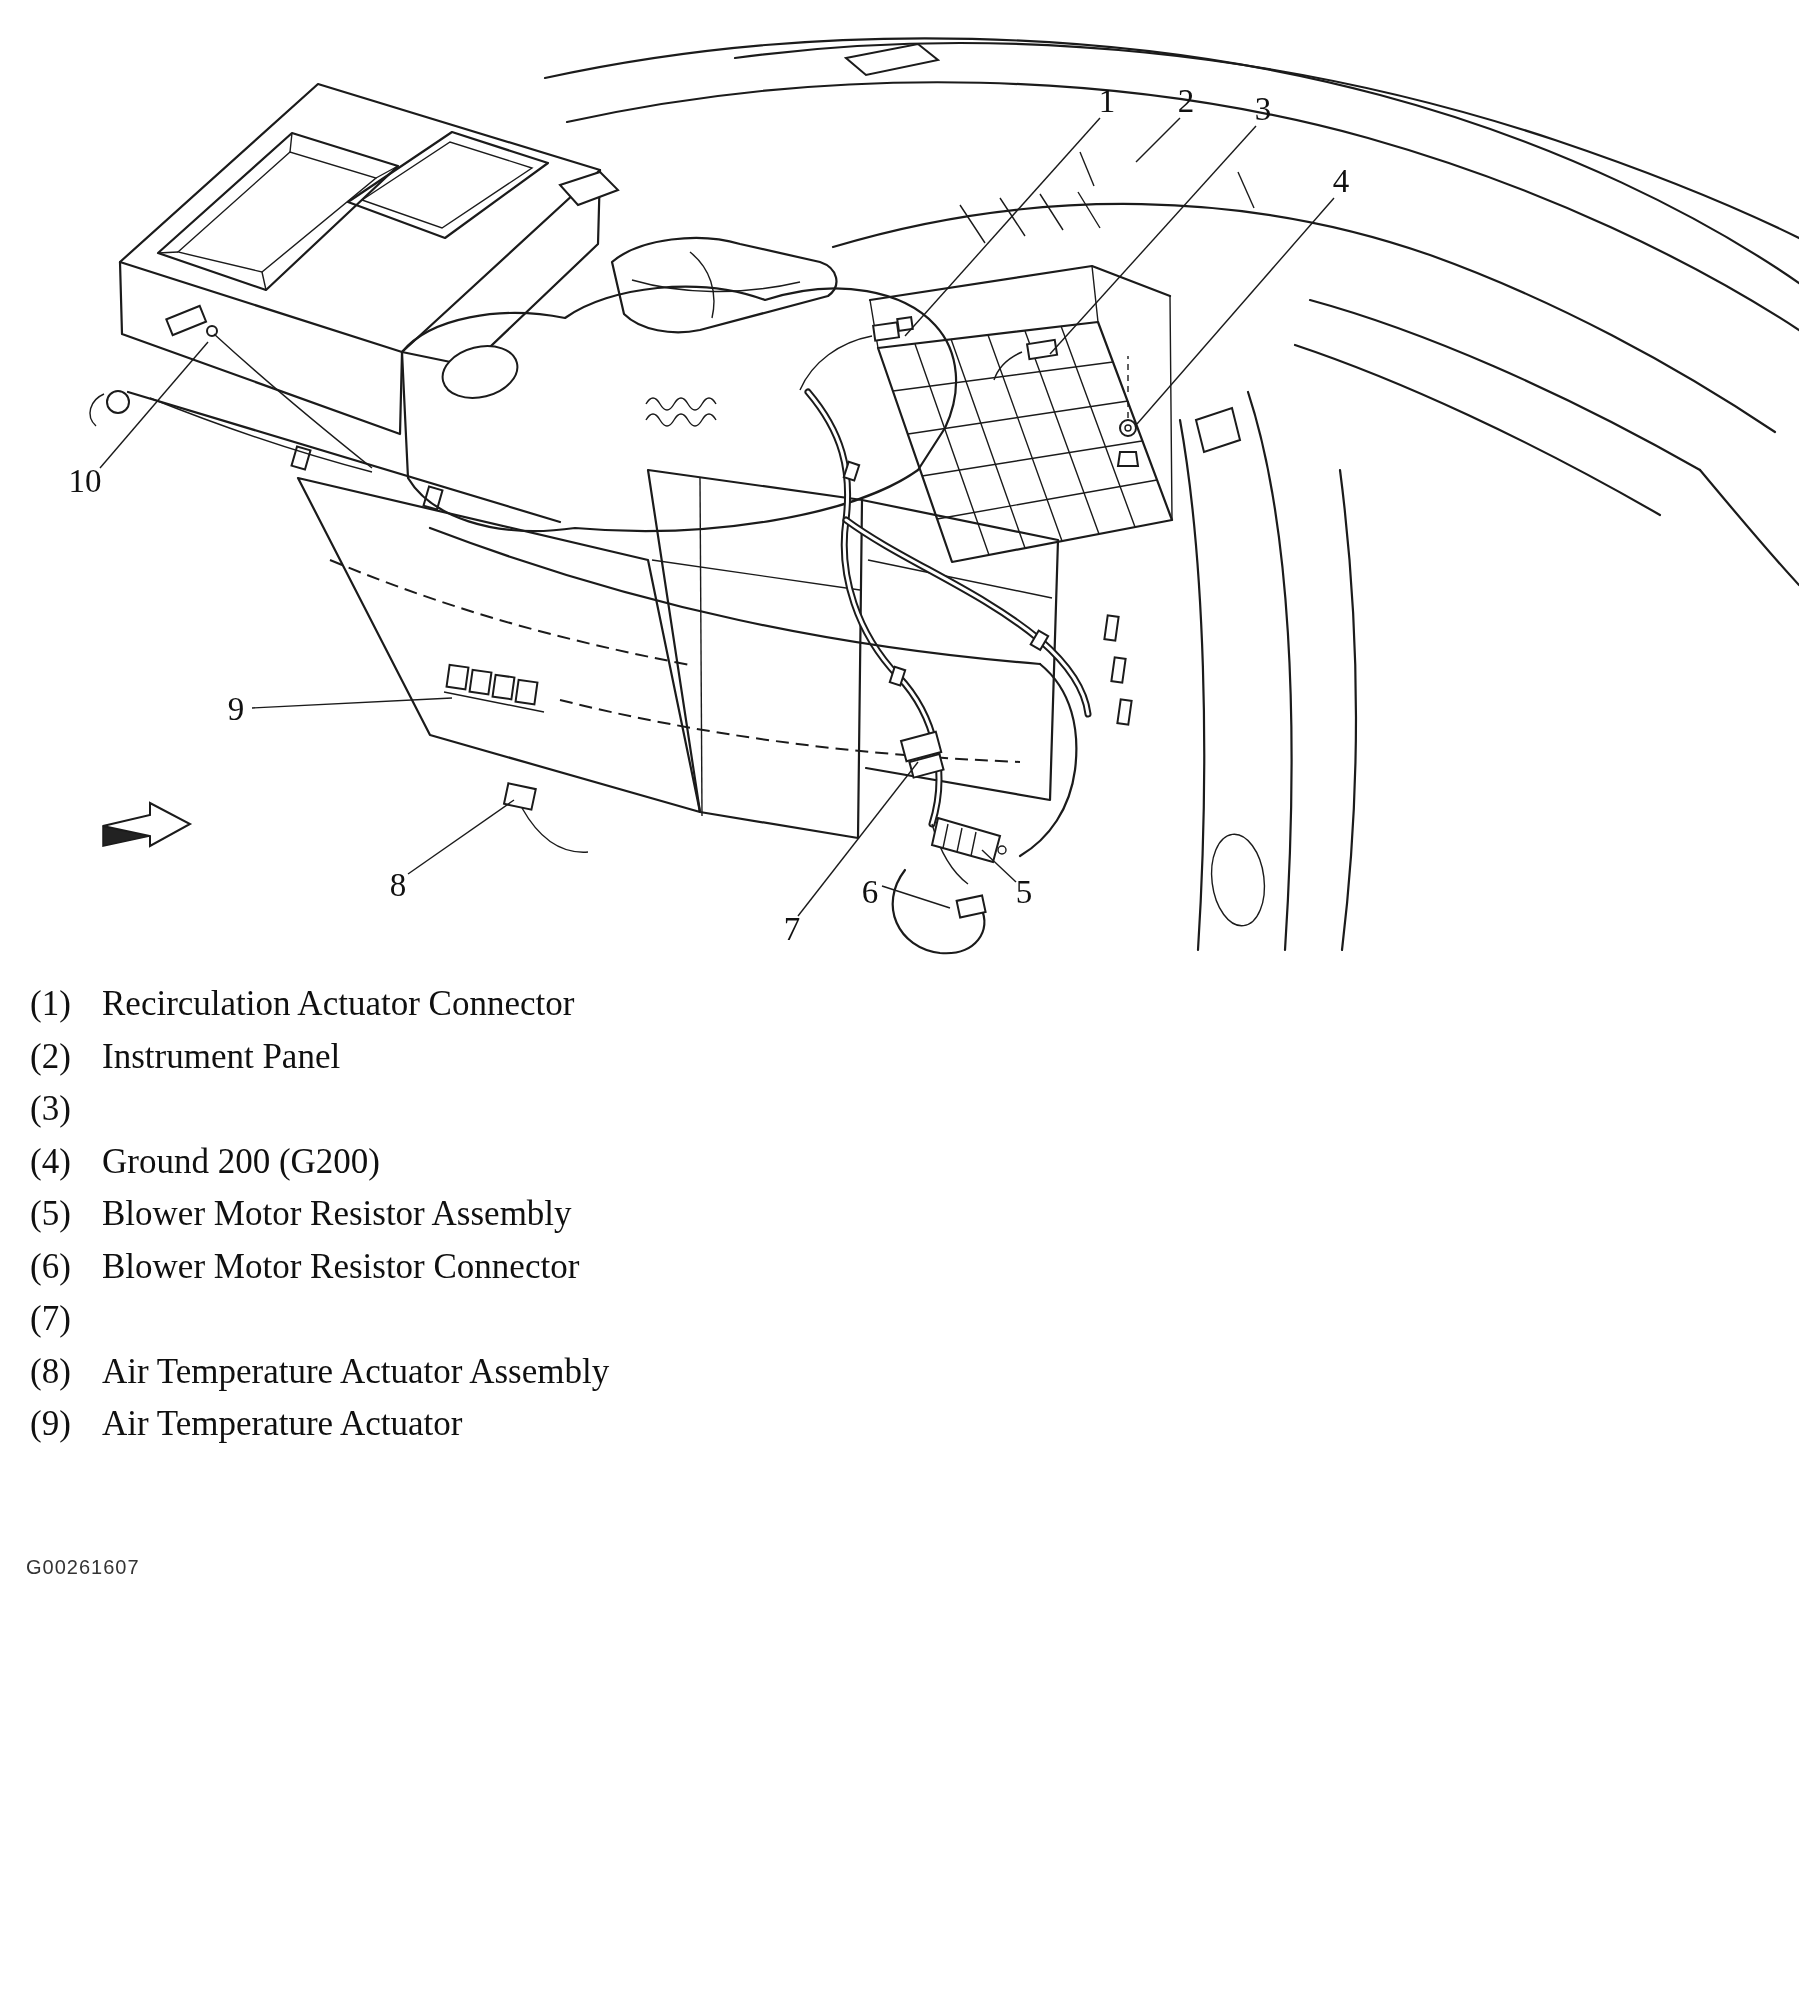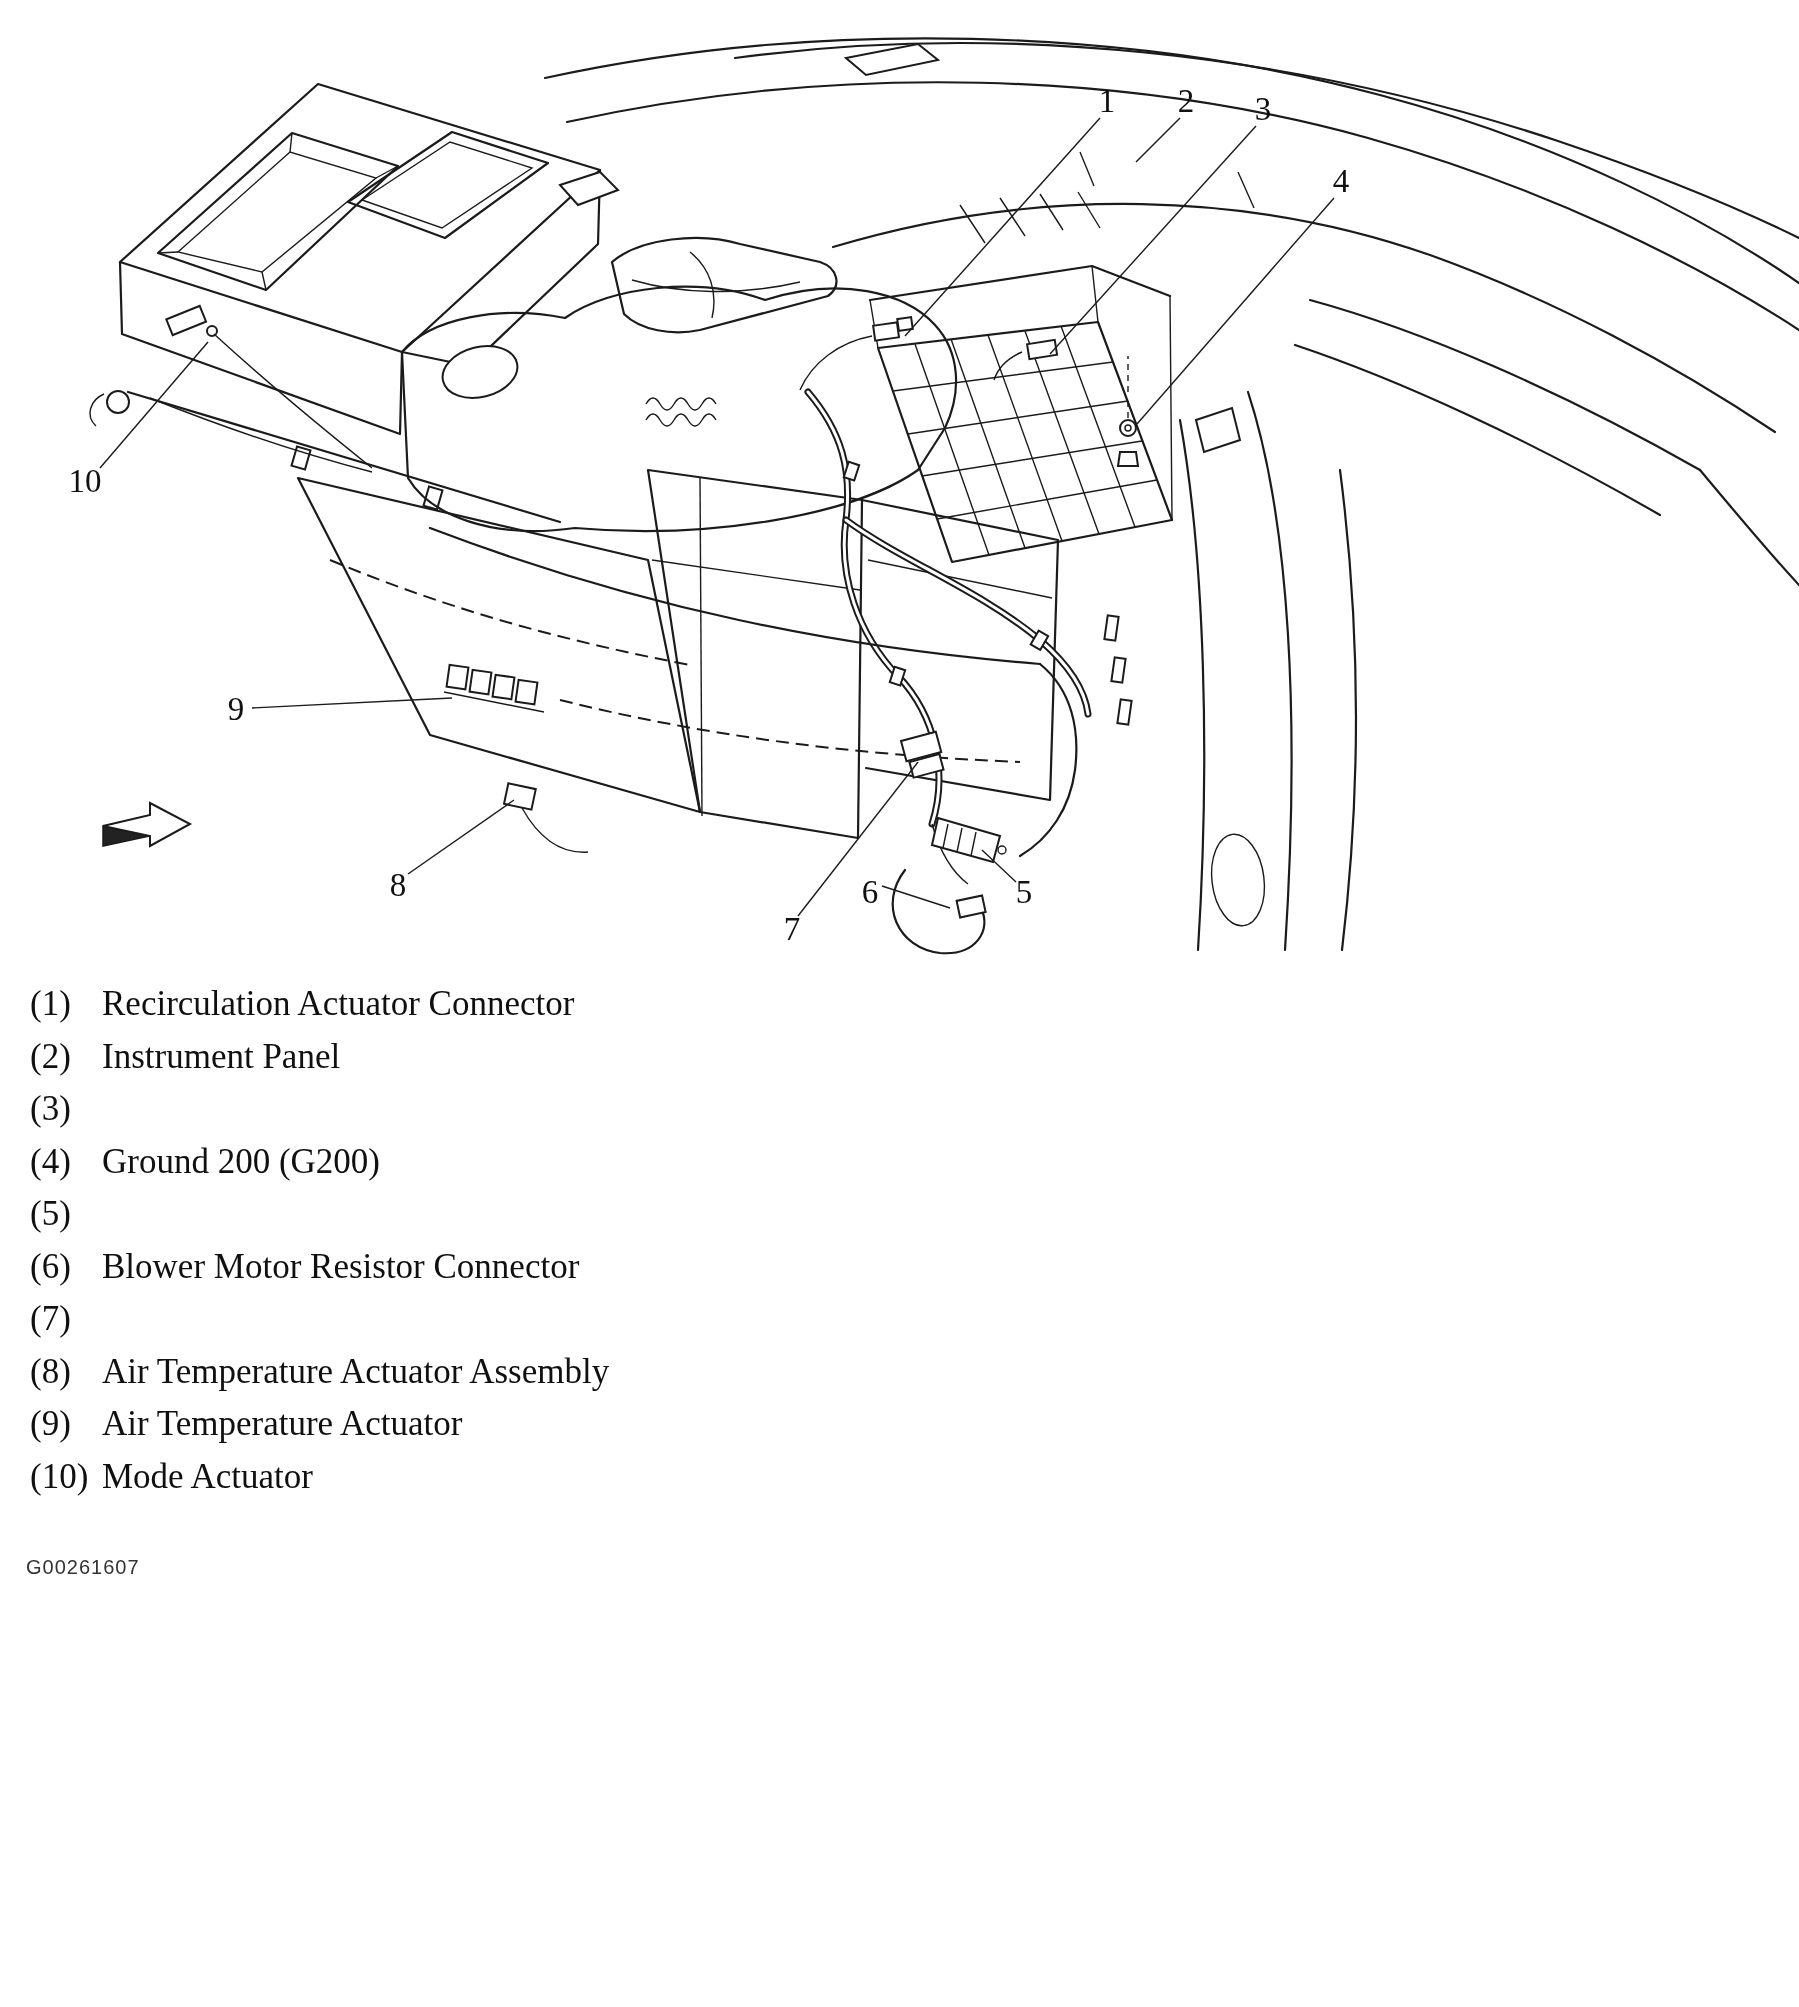--- a/index.html
+++ b/index.html
@@ -234,37 +234,34 @@
     </div>
     <div class="legend-item">
       <span class="num">(3)</span>
     </div>
     <div class="legend-item">
       <span class="num">(4)</span>
       <span class="lbl">Ground 200 (G200)</span>
     </div>
     <div class="legend-item">
       <span class="num">(5)</span>
+      <span class="lbl">Blower Motor Resistor Assembly</span>
     </div>
     <div class="legend-item">
       <span class="num">(6)</span>
       <span class="lbl">Blower Motor Resistor Connector</span>
     </div>
     <div class="legend-item">
       <span class="num">(7)</span>
     </div>
     <div class="legend-item">
       <span class="num">(8)</span>
       <span class="lbl">Air Temperature Actuator Assembly</span>
     </div>
     <div class="legend-item">
       <span class="num">(9)</span>
       <span class="lbl">Air Temperature Actuator</span>
     </div>
-    <div class="legend-item">
-      <span class="num">(10)</span>
-      <span class="lbl">Mode Actuator</span>
-    </div>
   </div>
 
   <div class="figure-id">G00261607</div>
 
 </div>
 
 </body></html>

